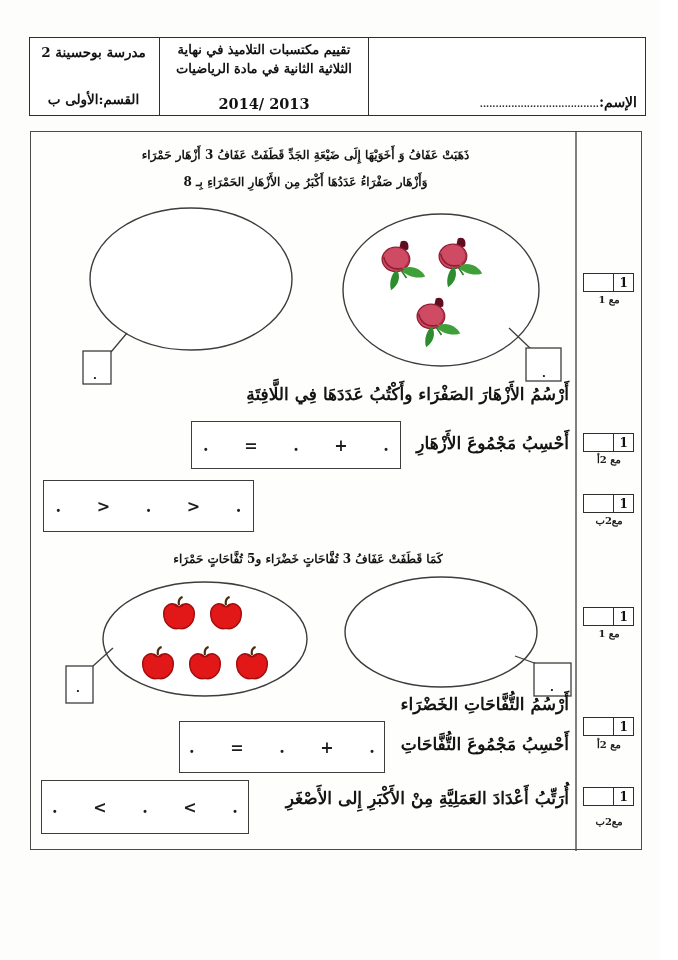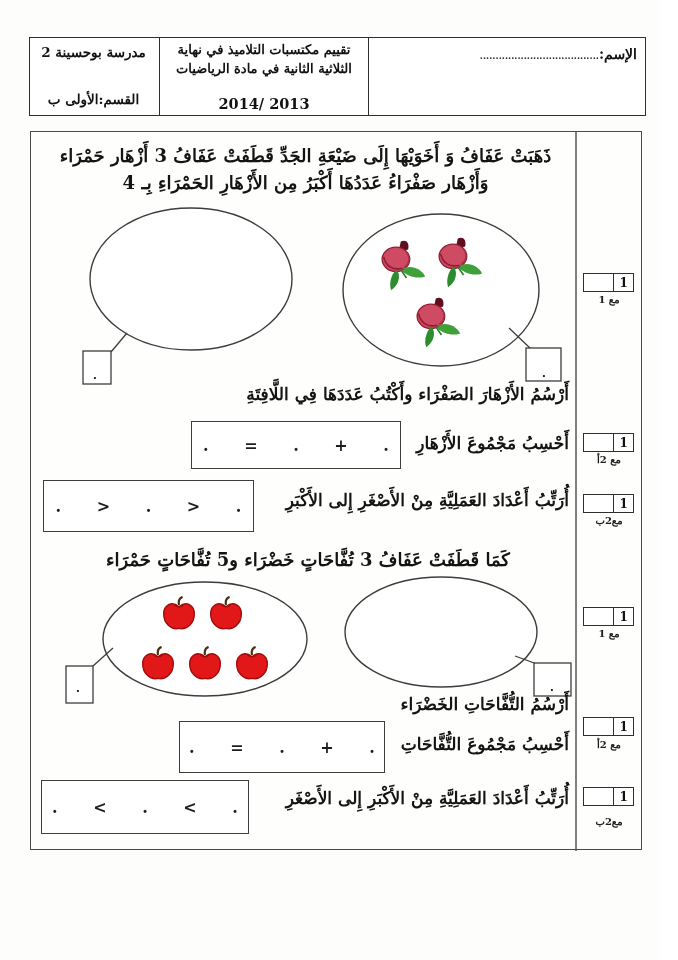--- a/index.html
+++ b/index.html
@@ -5,31 +5,31 @@
   * { margin:0; padding:0; box-sizing:border-box; }
   body { background:#ffffff; font-family:"DejaVu Serif","Liberation Serif",serif; }
   .page { position:relative; width:660px; height:960px; background:#fdfdfc; overflow:hidden; color:#121212; }
   .abs { position:absolute; }
 
   
   .header-table { left:29px; top:37px; width:617px; height:79px; display:flex; border:1.5px solid #2e2e2e; background:#fff; }
   .hcell { height:100%; }
   .cell-school { width:130px; border-right:1.5px solid #2e2e2e; display:flex; flex-direction:column; justify-content:space-between; padding:6px 6px 8px 4px; direction:rtl; font-weight:bold; font-size:13.5px; text-align:center; }
   .cell-title { width:209px; border-right:1.5px solid #2e2e2e; display:flex; flex-direction:column; justify-content:center; text-align:center; font-weight:bold; font-size:13px; line-height:19px; direction:rtl; padding:2px; }
-  .cell-name { flex:1; display:flex; flex-direction:row; justify-content:space-between; padding:8px 8px 12px 8px; direction:rtl; font-weight:bold; font-size:14px; }
+  .cell-name { flex:1; display:flex; flex-direction:row; justify-content:space-between; padding:8px 8px 12px 8px; direction:rtl; font-weight:bold; font-size:14px;margin-top:48px; }
   .hline { white-space:nowrap; overflow:hidden; }
   .hdots { font-size:9px; letter-spacing:0.5px; color:#2a2a2a; font-weight:bold; }
   .title-year { font-size:14.5px; margin-top:16px; }
 
   
   .frame { left:30px; top:131px; width:612px; height:719px; border:1.6px solid #4a4a4a; background:#fefefd; }
   .diagram-svg { left:0; top:0; width:612px; height:719px; pointer-events:none; }
 
   .txt { font-weight:bold; color:#141414; white-space:nowrap; direction:rtl; }
-  .story { font-size:18px; line-height:27px; text-align:center; white-space:normal; }
+  .story { font-size:12px; line-height:27px; text-align:center; white-space:normal; }
   .instr { font-size:17px;margin-left:32px; }
 
   .ansbox { border:1.5px solid #3d3d3d; background:#fff; display:flex; align-items:center; justify-content:center; }
   .eq { direction:ltr; font-weight:bold; font-size:16px; color:#1d1d1d; word-spacing:30px; white-space:nowrap; }
 
   
   .score-box { left:552px; width:51px; height:19px; display:flex; border:1.4px solid #2f2f2f; background:#fff; }
   .score-empty { flex:1.55; }
   .score-one { flex:1; border-left:1.3px solid #2f2f2f; display:flex; align-items:center; justify-content:center; font-size:12px; font-weight:bold; }
   .mlabel { left:548px; width:60px; text-align:center; font-size:10px; font-weight:bold; direction:rtl; color:#1c1c1c; }
@@ -102,31 +102,30 @@
       <text x="47" y="560" font-size="11" font-weight="bold" text-anchor="middle">.</text>
 
       <ellipse cx="410" cy="500" rx="96" ry="55" fill="#fff" stroke="#3d3d3d" stroke-width="1.4"></ellipse>
       <line x1="484" y1="524" x2="506" y2="532" stroke="#3d3d3d" stroke-width="1.3"></line>
       <rect x="503" y="531" width="37" height="33" fill="#fff" stroke="#3d3d3d" stroke-width="1.3"></rect>
       <text x="521" y="559" font-size="11" font-weight="bold" text-anchor="middle">.</text>
     </svg>
 
     <div class="abs txt story" style="left:12px; top:10px; width:525px;">
       <div>ذَهَبَتْ عَفَافُ وَ أَخَوَيْهَا إِلَى ضَيْعَةِ الجَدِّ قَطَفَتْ عَفَافُ 3 أَزْهَار حَمْرَاء</div>
-      <div>وَأَزْهَار صَفْرَاءُ عَدَدُهَا أَكْبَرُ مِن الأَزْهَارِ الحَمْرَاءِ بِـ 4</div>
+      <div>وَأَزْهَار صَفْرَاءُ عَدَدُهَا أَكْبَرُ مِن الأَزْهَارِ الحَمْرَاءِ بِـ 8</div>
     </div>
 
     <div class="abs txt instr" style="right:72px; top:252px;">أَرْسُمُ الأَزْهَارَ الصَفْرَاء وأَكْتُبُ عَدَدَهَا فِي اللَّافِتَةِ</div>
 
     <div class="abs txt instr" style="right:72px; top:301px;">أَحْسِبُ مَجْمُوعَ الأَزْهَارِ</div>
     <div class="abs ansbox" style="left:160px; top:289px; width:210px; height:48px;">
       <span class="eq">. = . + .</span>
     </div>
 
-    <div class="abs txt instr" style="right:72px; top:358px;">أُرَتِّبُ أَعْدَادَ العَمَلِيَّةِ مِنْ الأَصْغَرِ إِلى الأَكْبَرِ</div>
     <div class="abs ansbox" style="left:12px; top:348px; width:211px; height:52px;">
       <span class="eq">. &gt; . &gt; .</span>
     </div>
 
     <div class="abs txt story" style="left:22px; top:414px; width:510px;">كَمَا قَطَفَتْ عَفَافُ 3 تُفَّاحَاتٍ خَضْرَاء و5 تُفَّاحَاتٍ حَمْرَاء</div>
 
     <div class="abs txt instr" style="right:72px; top:562px;">أَرْسُمُ التُّفَّاحَاتِ الخَضْرَاء</div>
 
     <div class="abs txt instr" style="right:72px; top:602px;">أَحْسِبُ مَجْمُوعَ التُّفَّاحَاتِ</div>
     <div class="abs ansbox" style="left:148px; top:589px; width:206px; height:52px;">

